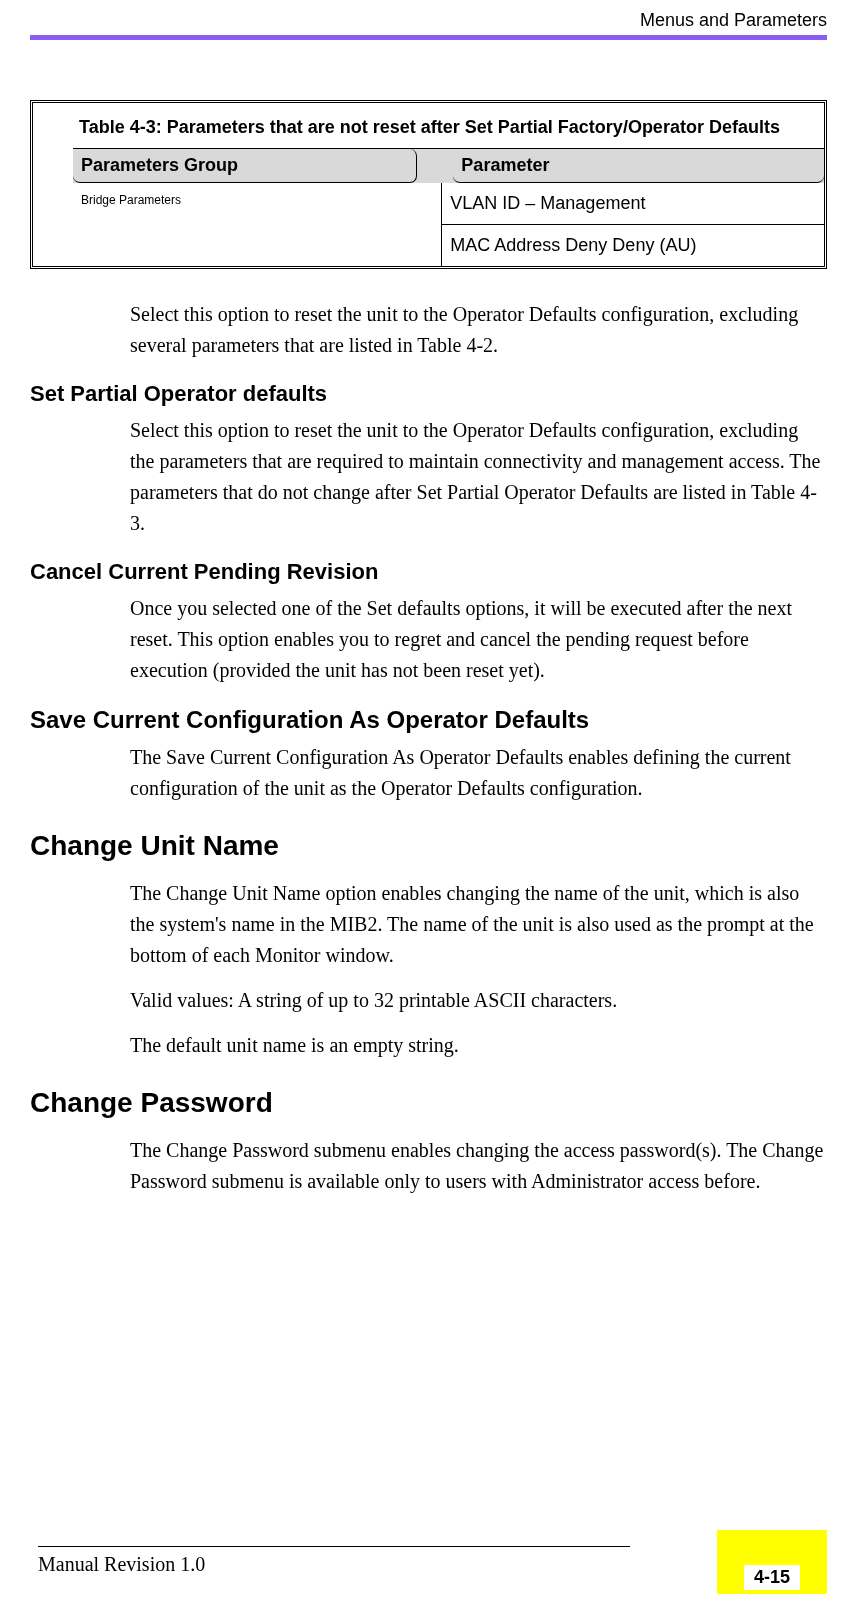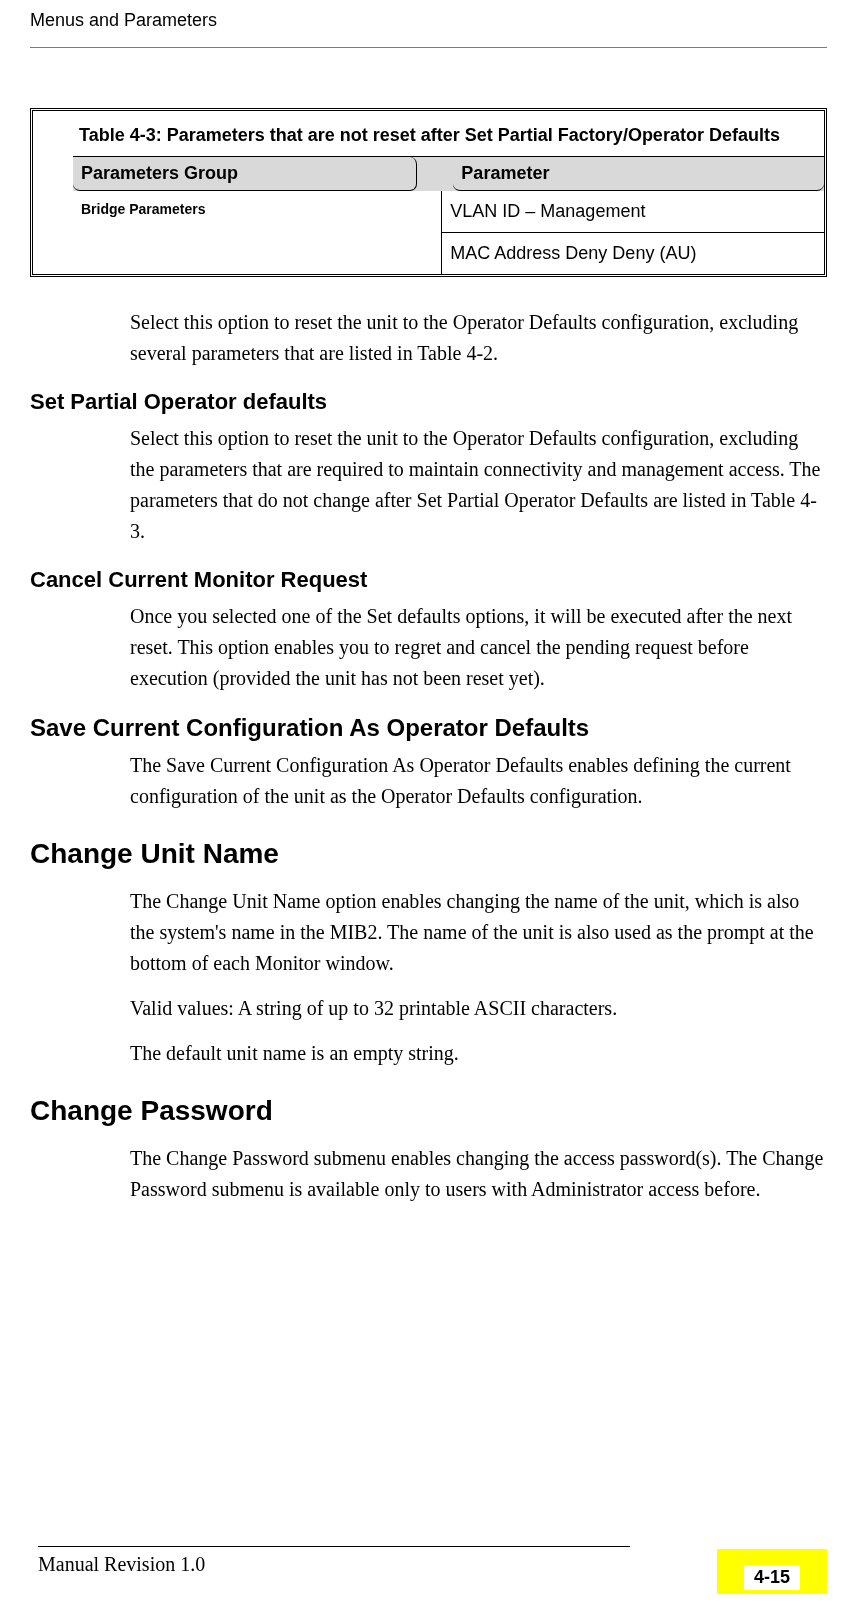--- a/index.html
+++ b/index.html
@@ -10,24 +10,25 @@
     background: #fff;
   }
   .page {
     width: 857px;
     height: 1606px;
     box-sizing: border-box;
     padding: 10px 30px 0 30px;
     position: relative;
   }
   .running-head {
+    text-align: right;
     font-family: Arial, Helvetica, sans-serif;
     font-size: 18px;
-    padding-bottom: 16px;
-    border-bottom: 1px solid #8b5cf6;
+    padding-bottom: 4px;
+    border-bottom: 5px solid #8b5cf6;
     margin-bottom: 60px;
   }
   .tbl-wrap {
     border: 3px double #000;
     margin-bottom: 30px;
     padding-left: 40px;
   }
   .tbl-title {
     font-family: Arial, Helvetica, sans-serif;
     font-weight: bold;
@@ -55,22 +56,21 @@
     font-weight: bold;
     border-bottom: 1px solid #000;
     border-radius: 7px;
   }
   .tbl-body { display:flex; }
   .tbl-body .left-col {
     width: 48%;
     border-right: 1px solid #000;
     padding: 10px 8px;
     font-family: Arial, Helvetica, sans-serif;
-    font-size: 14px;
-    font-weight: bold;
+    font-size: 12px;
   }
   .tbl-body .right-col { width: 52%; }
   .right-col .sub { padding: 10px 8px; font-family: Arial, Helvetica, sans-serif; font-size: 18px; }
   .right-col .sub + .sub { border-top: 1px solid #000; }
 
   h2.section {
     font-family: Arial, Helvetica, sans-serif;
     font-size: 22px;
     font-weight: bold;
     margin: 20px 0 8px 0;
@@ -102,21 +102,21 @@
   }
   .footer-text {
     font-family: "Book Antiqua", Palatino, Georgia, serif;
     font-size: 20px;
   }
   .page-num-box {
     position: absolute;
     right: 0;
     bottom: -18px;
     width: 110px;
-    height: 45px;
+    height: 64px;
     background: #ffff00;
     display: flex;
     align-items: flex-end;
     justify-content: center;
     font-family: Arial, Helvetica, sans-serif;
     font-weight: bold;
     font-size: 18px;
     padding-bottom: 4px;
     box-sizing: border-box;
   }
@@ -145,21 +145,21 @@
         <div class="sub">MAC Address Deny Deny (AU)</div>
       </div>
     </div>
   </div>
 
   <p class="body">Select this option to reset the unit to the Operator Defaults configuration, excluding several parameters that are listed in Table 4-2.</p>
 
   <h2 class="section">Set Partial Operator defaults</h2>
   <p class="body">Select this option to reset the unit to the Operator Defaults configuration, excluding the parameters that are required to maintain connectivity and management access. The parameters that do not change after Set Partial Operator Defaults are listed in Table 4-3.</p>
 
-  <h2 class="section">Cancel Current Monitor Request</h2>
+  <h2 class="section">Cancel Current Pending Revision</h2>
   <p class="body">Once you selected one of the Set defaults options, it will be executed after the next reset. This option enables you to regret and cancel the pending request before execution (provided the unit has not been reset yet).</p>
 
   <h2 class="section" style="font-size:24px;">Save Current Configuration As Operator Defaults</h2>
   <p class="body">The Save Current Configuration As Operator Defaults enables defining the current configuration of the unit as the Operator Defaults configuration.</p>
 
   <h1 class="big">Change Unit Name</h1>
   <p class="body">The Change Unit Name option enables changing the name of the unit, which is also the system's name in the MIB2. The name of the unit is also used as the prompt at the bottom of each Monitor window.</p>
   <p class="body">Valid values: A string of up to 32 printable ASCII characters.</p>
   <p class="body">The default unit name is an empty string.</p>
 

